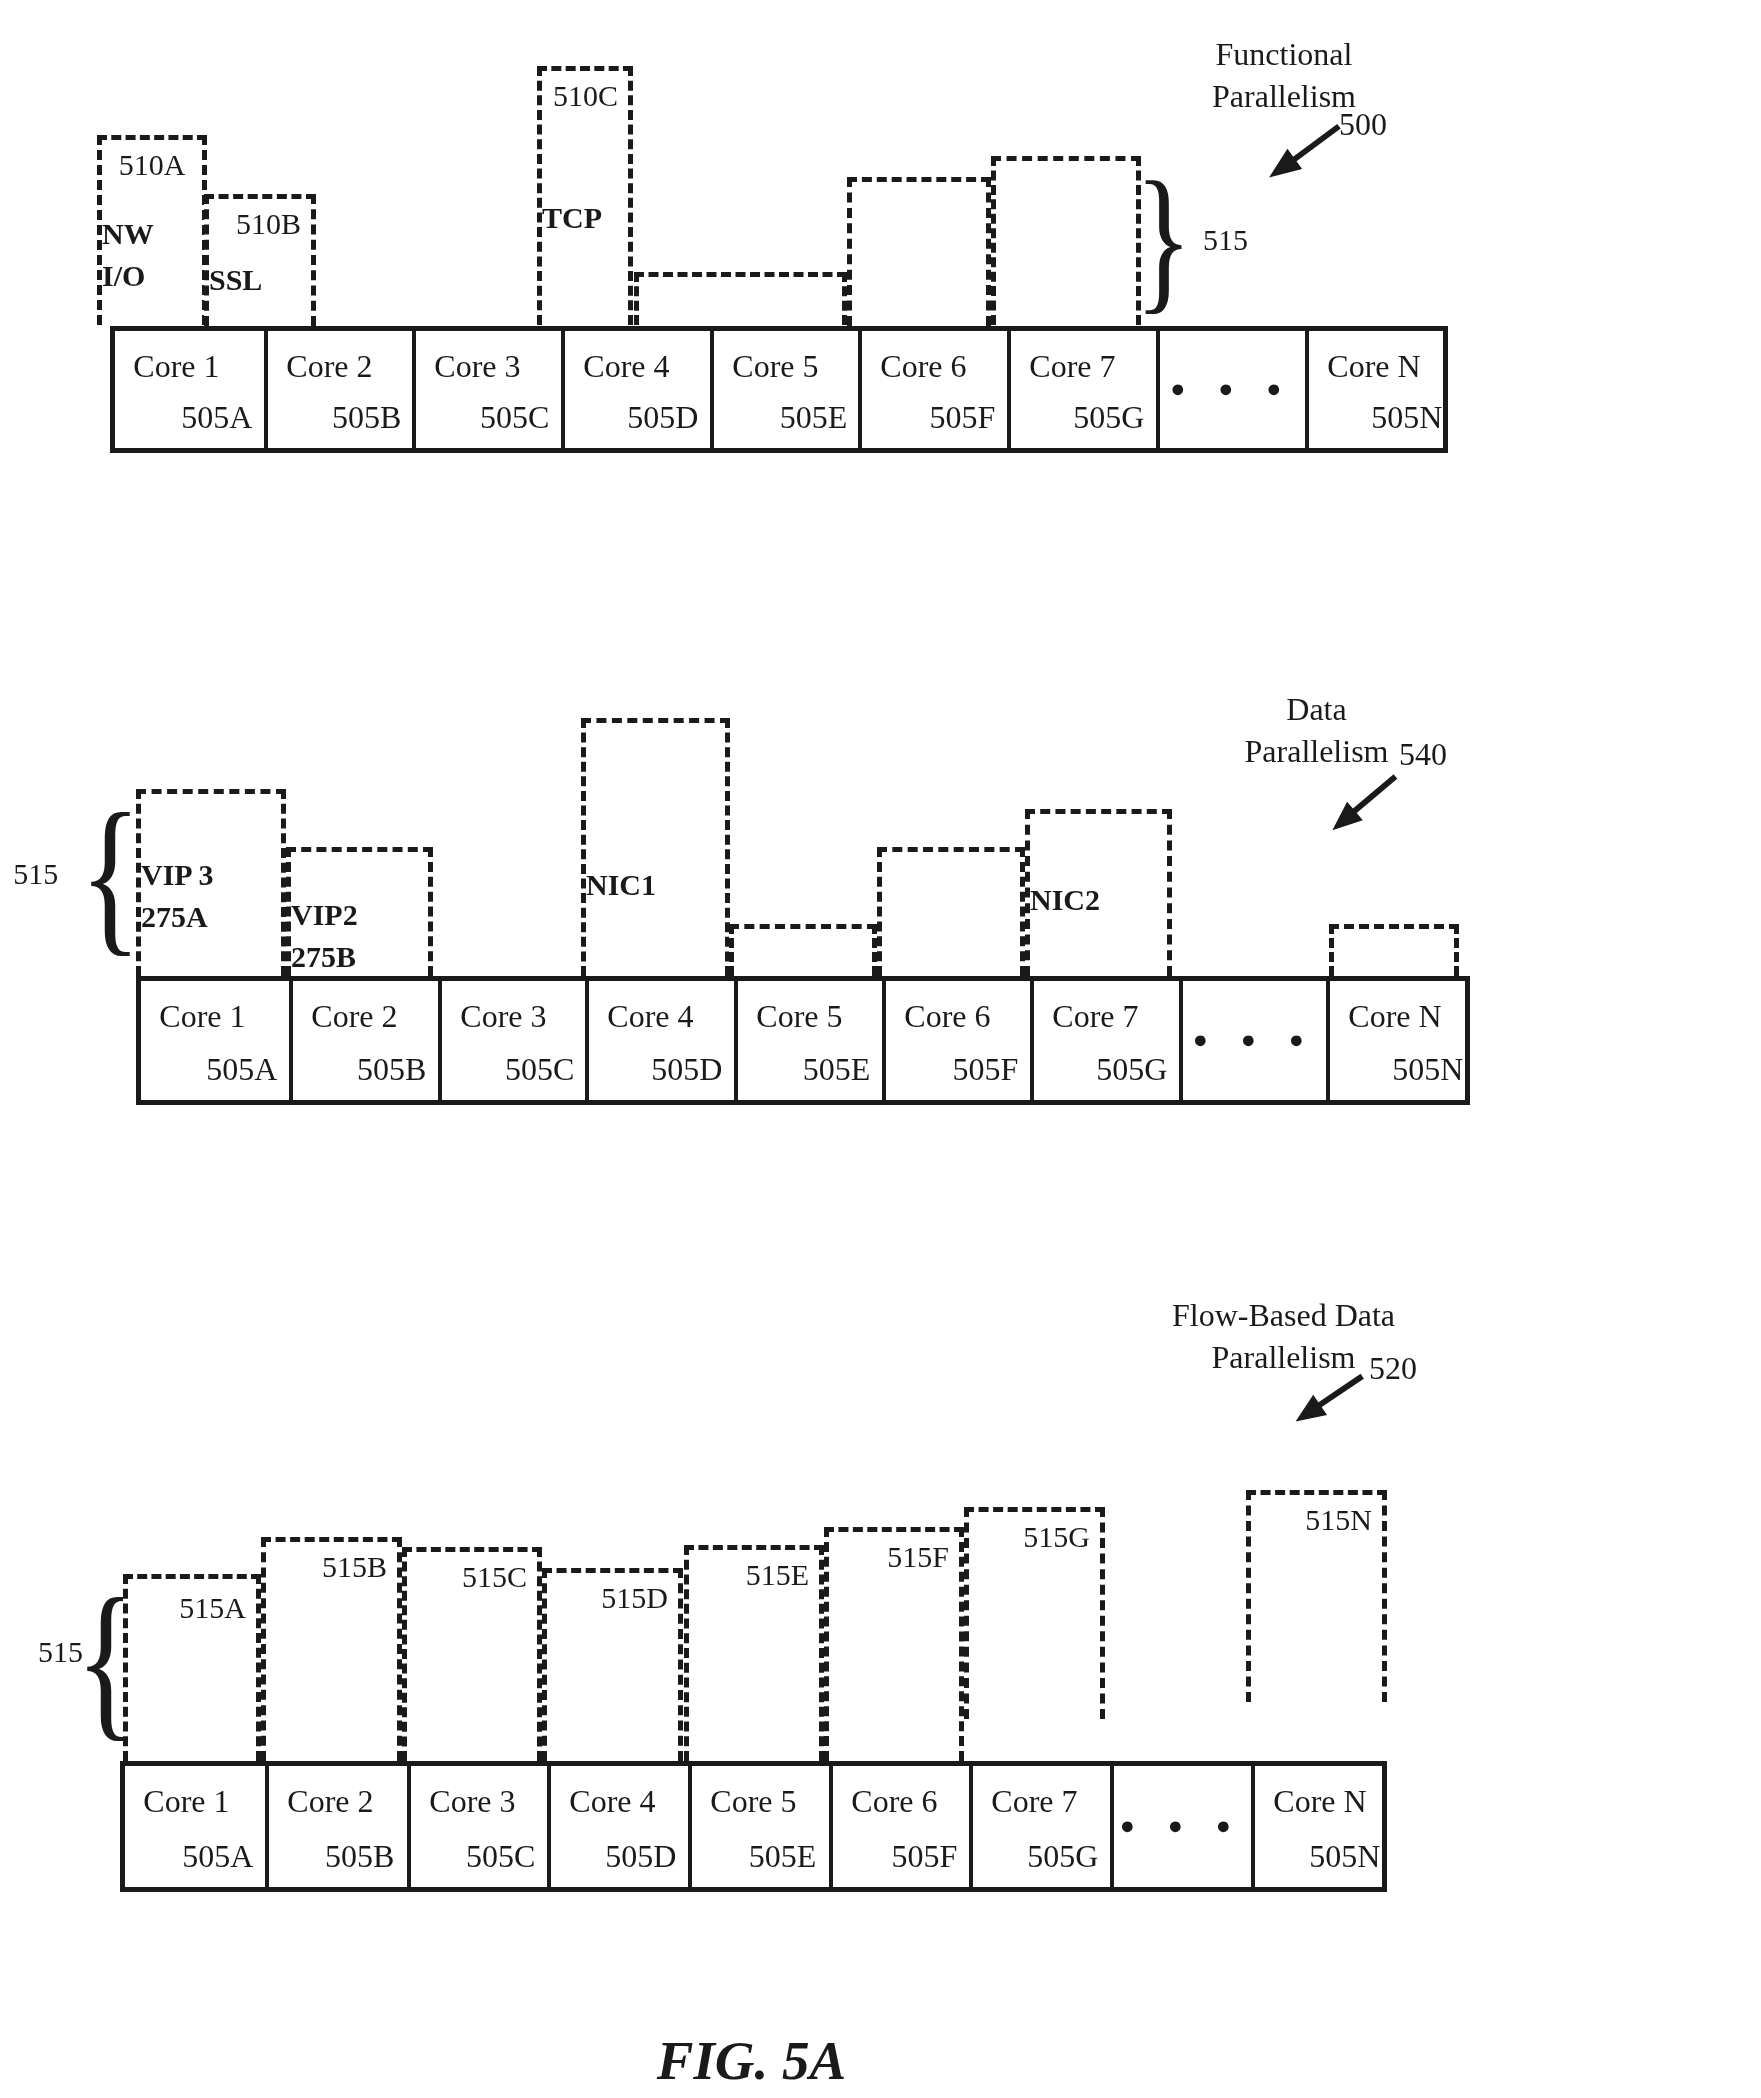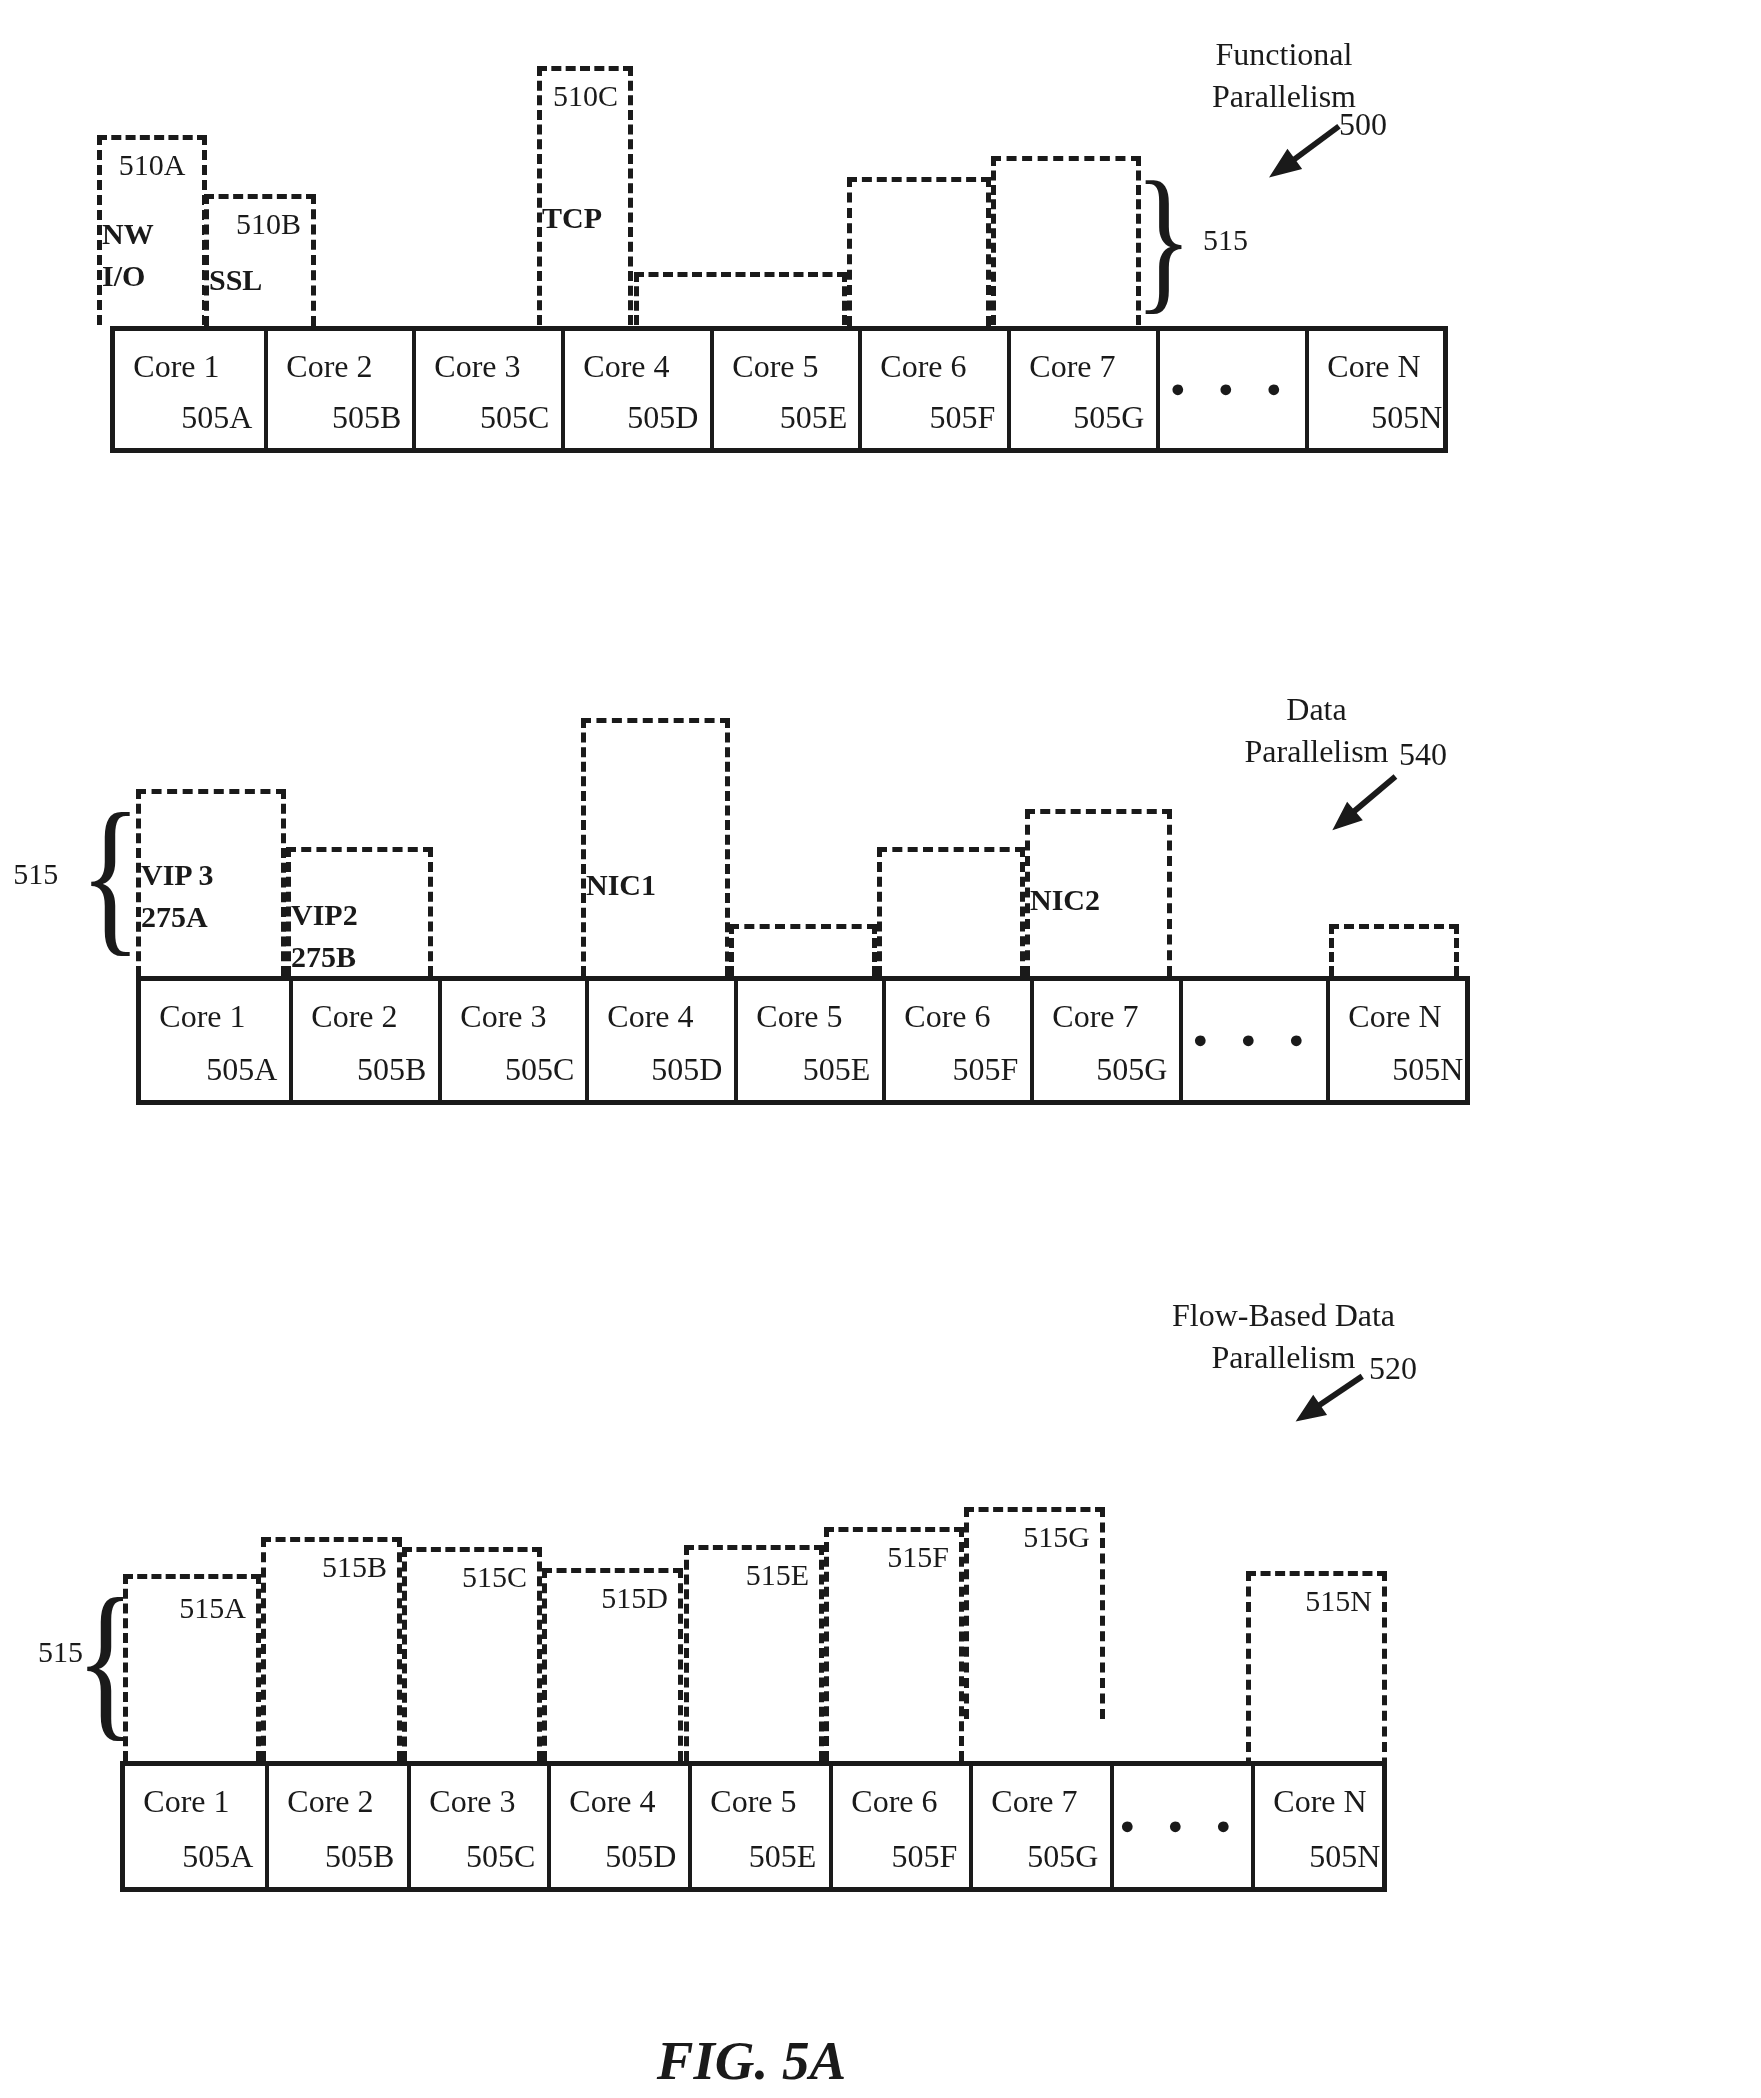--- a/index.html
+++ b/index.html
@@ -200,21 +200,21 @@
   </div>
   <div class="dbox" style="left:684px;top:1545px;width:140px;height:216px;">
     <div class="blabel">515E</div>
   </div>
   <div class="dbox" style="left:824px;top:1527px;width:140px;height:234px;">
     <div class="blabel">515F</div>
   </div>
   <div class="dbox" style="left:964px;top:1507px;width:141px;height:212px;">
     <div class="blabel">515G</div>
   </div>
-  <div class="dbox" style="left:1246px;top:1571px;width:141px;height:212px;">
+  <div class="dbox" style="left:1246px;top:1490px;width:141px;height:212px;">
     <div class="blabel">515N</div>
   </div>
 
   <div class="row" style="left:120px;top:1761px;width:1267px;height:131px;">
     <div class="cell" style="left:0;width:140px;">
       <div class="core-name">Core 1</div>
       <div class="core-id">505A</div>
     </div>
     <div class="cell" style="left:140px;width:141px;">
       <div class="core-name">Core 2</div>

